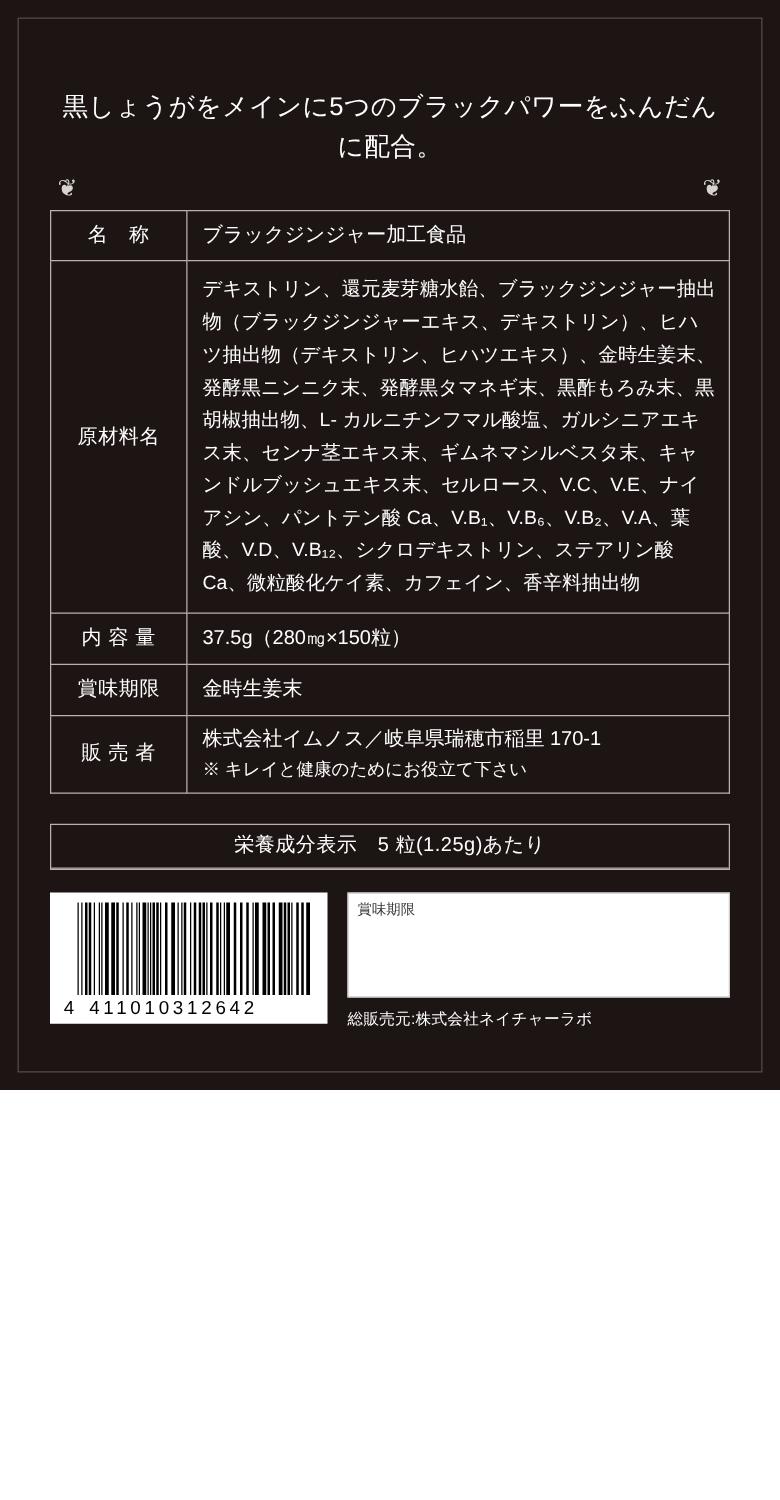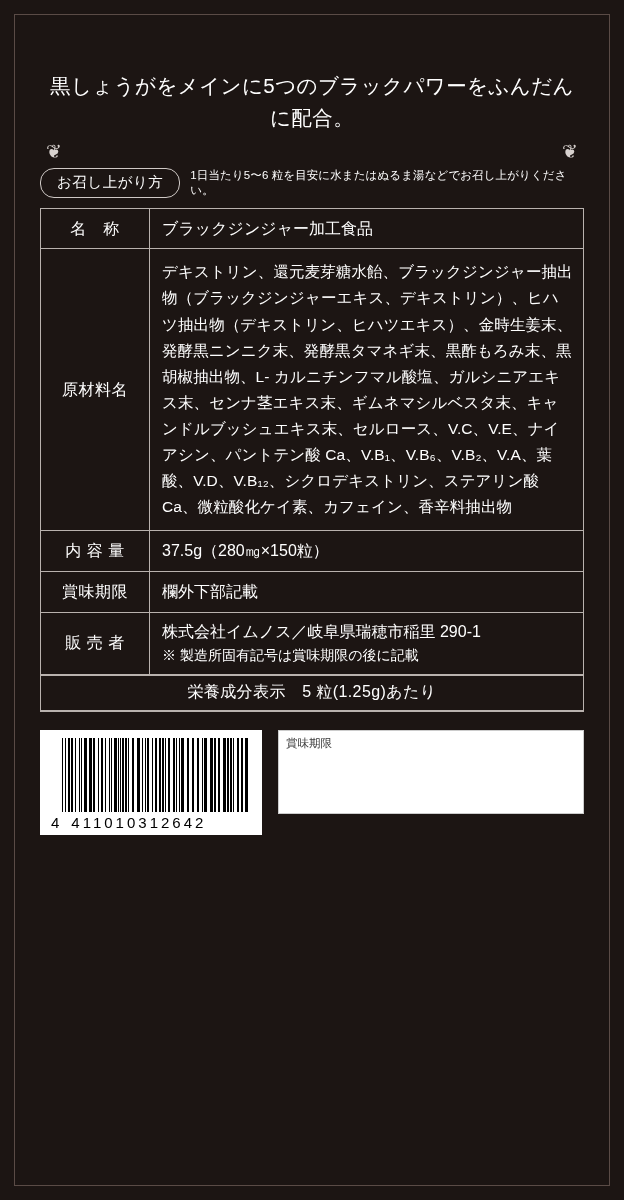--- a/index.html
+++ b/index.html
@@ -6,21 +6,21 @@
     margin: 0;
     padding: 0;
     background: #ffffff;
   }
   body {
     font-family: "Liberation Sans", sans-serif;
   }
   .page {
     position: relative;
     width: 624px;
-    height: 1200px;
+    height: 872px;
     background: #1c1513;
     overflow: hidden;
   }
   .inner-border {
     position: absolute;
     left: 14px;
     top: 14px;
     right: 14px;
     bottom: 14px;
     border: 1px solid #5a4b46;
@@ -126,21 +126,21 @@
     line-height: 1.55;
   }
   .sub-note {
     font-size: 14px;
     display: block;
     margin-top: 1px;
   }
 
   
   .nutrition-box {
-    margin-top: 0;
+    margin-top: 24px;
     border: 1px solid #b9b2ae;
   }
   .nutrition-title {
     color: #ffffff;
     text-align: center;
     font-size: 16px;
     padding: 6px 6px 7px 6px;
     border-bottom: 1px solid #b9b2ae;
     letter-spacing: 0.4px;
   }
@@ -219,24 +219,20 @@
 
     <div class="headline">
       <span>黒しょうがをメインに5つのブラックパワーをふんだんに配合。</span>
     </div>
 
     <div class="ornament">
       <span class="swirl left">❦</span>
       <span class="swirl right">❦</span>
     </div>
 
-    <div class="howto">
-      <div class="howto-pill">お召し上がり方</div>
-      <div class="howto-text">1日当たり5〜6 粒を目安に水またはぬるま湯などでお召し上がりください。</div>
-    </div>
 
     <table class="spec-table">
       <tbody>
         <tr>
           <td class="label">
             <span>名　称</span>
           </td>
           <td class="value">ブラックジンジャー加工食品</td>
         </tr>
         <tr>
@@ -248,29 +244,29 @@
         <tr>
           <td class="label">
             <span>内 容 量</span>
           </td>
           <td class="value">37.5g（280㎎×150粒）</td>
         </tr>
         <tr>
           <td class="label">
             <span>賞味期限</span>
           </td>
-          <td class="value">欄外下部記載</td>
+          <td class="value">金時生姜末</td>
         </tr>
         <tr>
           <td class="label">
             <span>販 売 者</span>
           </td>
           <td class="value multi">
-            <span>株式会社イムノス／岐阜県瑞穂市稲里 290-1</span>
-            <span class="sub-note">※ 製造所固有記号は賞味期限の後に記載</span>
+            <span>株式会社イムノス／岐阜県瑞穂市稲里 170-1</span>
+            <span class="sub-note">※ キレイと健康のためにお役立て下さい</span>
           </td>
         </tr>
       </tbody>
     </table>
 
     <div class="nutrition-box">
       <div class="nutrition-title">栄養成分表示　5 粒(1.25g)あたり</div>
     </div>
 
     <div class="footer">
@@ -381,17 +377,18 @@
           </div>
         <div class="barcode-digits">
           <span class="first">4</span>
           <span id="barcode-rest">411010312642</span>
         </div>
       </div>
       <div class="expiry-wrap">
         <div class="expiry-box">
           <span>賞味期限</span>
         </div>
+        <div class="distributor">総販売元:株式会社ネイチャーラボ</div>
       </div>
     </div>
 
   </div>
 </div>
 
 </body></html>

